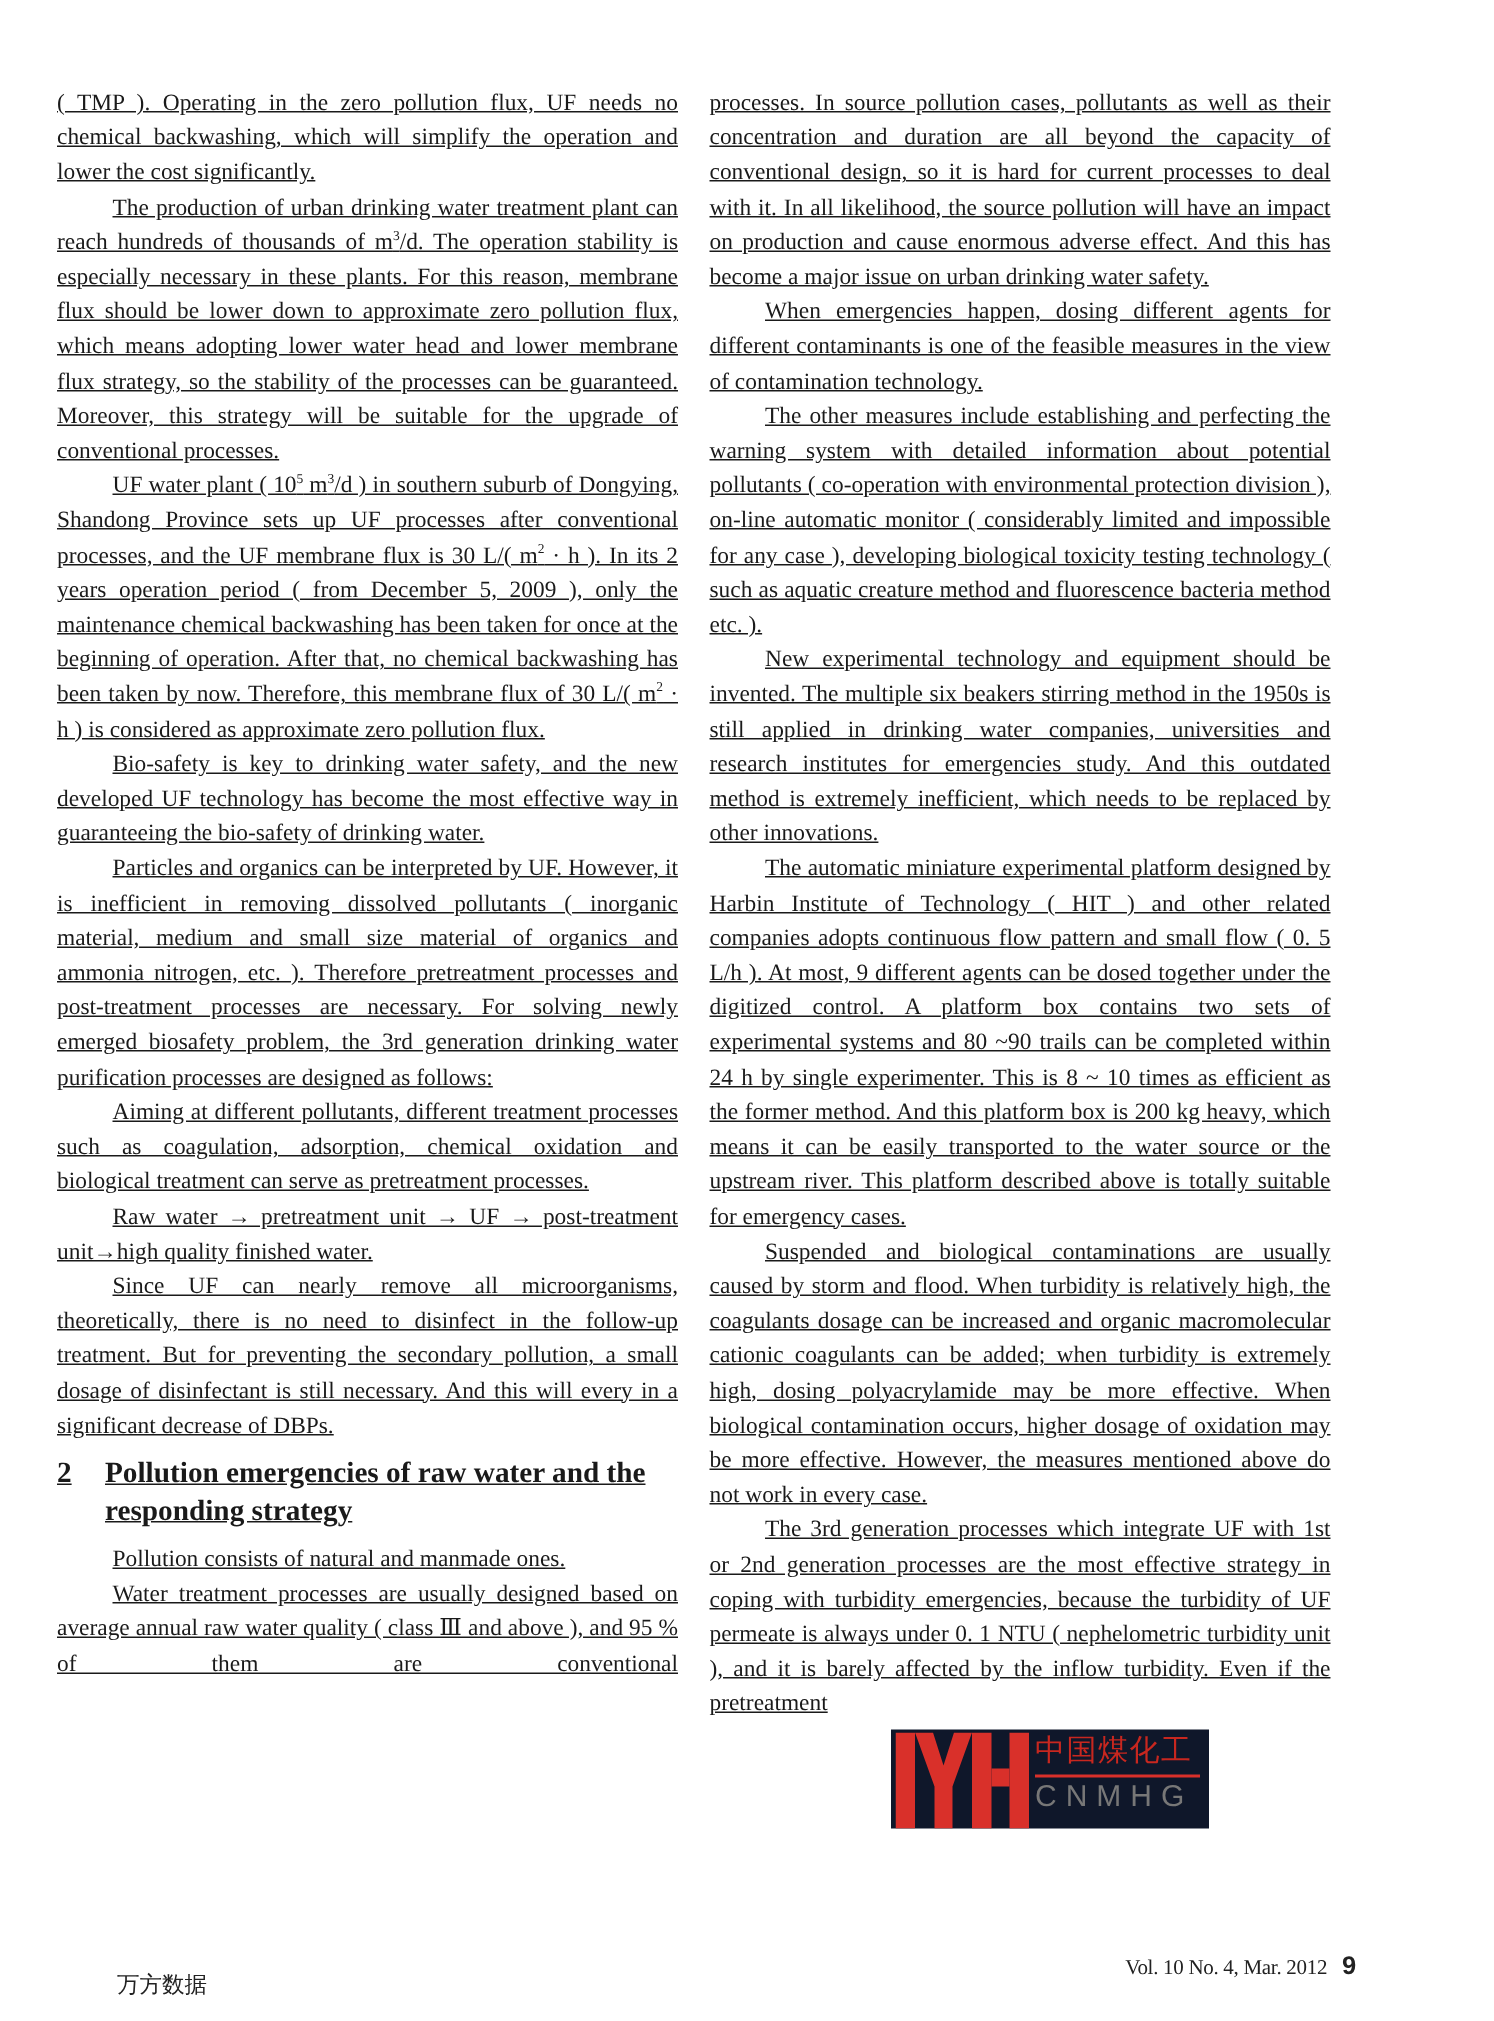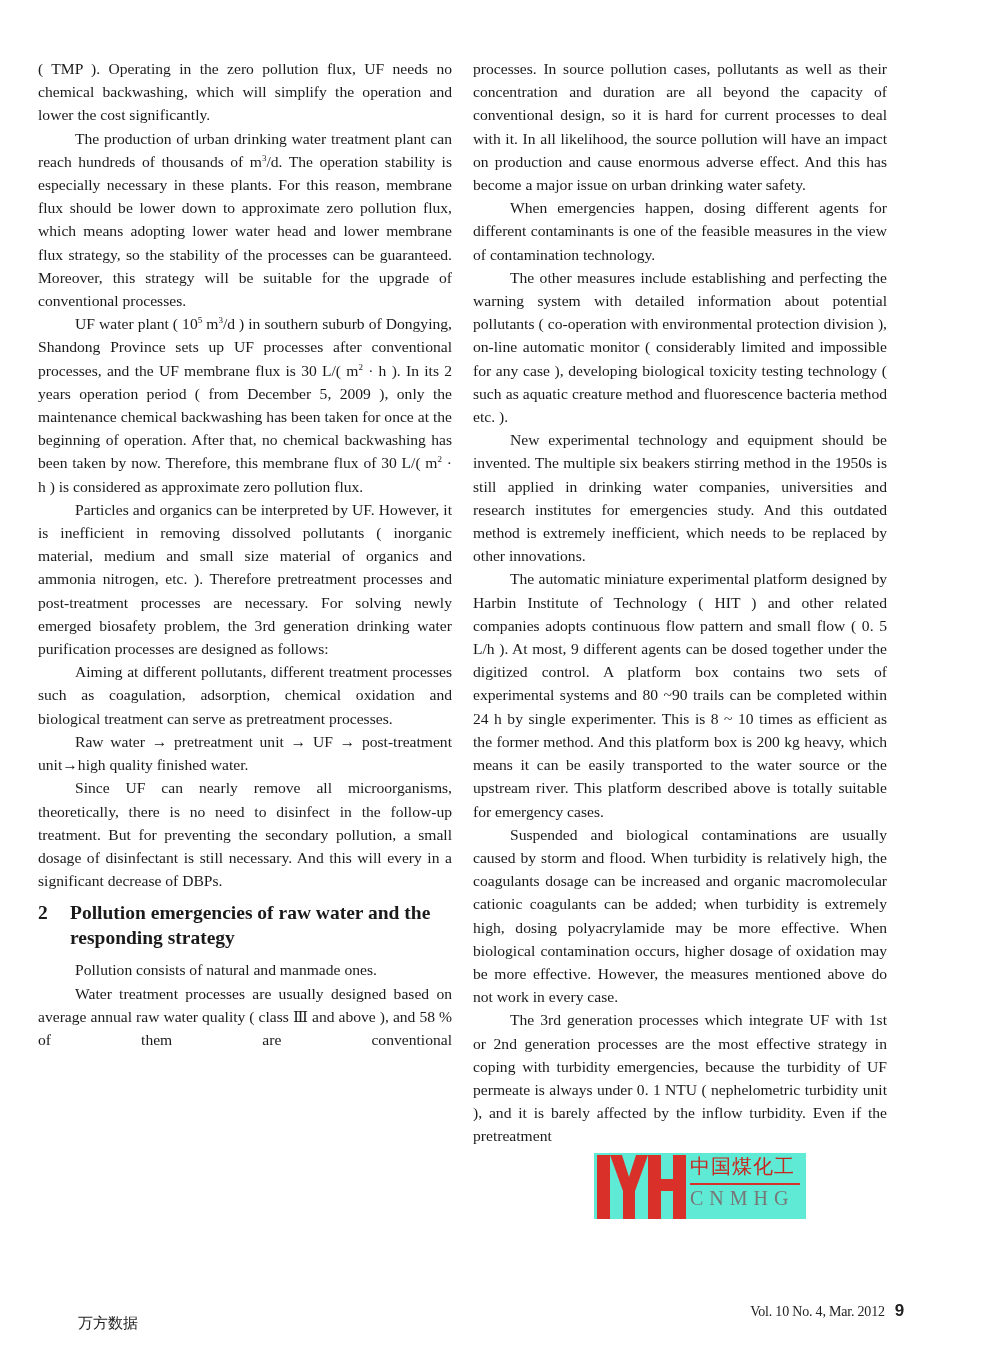--- a/index.html
+++ b/index.html
@@ -1,54 +1,55 @@
 <!DOCTYPE html>
 <html><head>
 <meta charset="utf-8">
 <style>
   html, body { margin: 0; padding: 0; background: #ffffff; }
   body { width: 996px; height: 1347px; position: relative; overflow: hidden; color: #1a1a1a;
          font-family: "Liberation Serif", "DejaVu Serif", serif; }
-  .col { position: absolute; top: 57px; width: 414px; font-size: 15.6px; line-height: 23.2px; }
+  .col { position: absolute; top: 57px; width: 414px; font-size: 15.6px; line-height: 23.2px; text-decoration: underline; }
   .col.left { left: 38px; }
   .col.right { left: 473px; }
   .col p { margin: 0; text-align: justify; text-align-last: auto; }
   .col p.indent { text-indent: 37px; }
   .col p.last-justify { text-align-last: justify; }
   .heading { margin: 8px 0 8px 0; display: flex; font-family: "Liberation Serif", serif; font-weight: bold;
              font-size: 19.5px; line-height: 25px; }
   .heading .num { width: 32px; flex: none; }
   .heading .txt { flex: 1; }
   .footer-left { position: absolute; left: 78px; top: 1300px; font-family: "DejaVu Sans", sans-serif; font-size: 15px; color: #222; margin-top: 14px; }
   .footer-right { position: absolute; right: 92px; top: 1301px; font-family: "Liberation Serif", serif; font-size: 14px; color: #222; letter-spacing: -0.2px; }
   .footer-right .page { font-family: "Liberation Sans", sans-serif; font-size: 17px; margin-left: 10px; font-weight: bold; }
-  .watermark { position: absolute; left: 594px; top: 1153px; width: 212px; height: 66px; background: #5eead4; }
+  .watermark { position: absolute; left: 594px; top: 1153px; width: 212px; height: 66px; background: #0f172a; }
   .wm-logo { position: absolute; left: 3px; top: 2px; }
   .wm-cn { position: absolute; left: 96px; top: 0px; font-family: "DejaVu Sans", sans-serif; font-size: 20px; color: #c8271f; letter-spacing: 1px; }
   .wm-line { position: absolute; left: 96px; top: 30px; width: 110px; height: 2px; background: #d9302a; }
-  .wm-en { position: absolute; left: 96px; top: 34px; font-family: Liberation Serif, serif; font-size: 20px; color: #777; letter-spacing: 6px; }
+  .wm-en { position: absolute; left: 96px; top: 34px; font-family: Liberation Sans, sans-serif; font-size: 20px; color: #777; letter-spacing: 6px; }
   sup { font-size: 9px; line-height: 0; vertical-align: super; }
 </style>
 </head>
 <body>
 
 <div class="col left">
   <p>( TMP ).  Operating in the zero pollution flux,  UF needs no chemical backwashing,  which will simplify the operation and lower the cost significantly.</p>
   <p class="indent"><span>The production of urban drinking water treatment plant can reach hundreds of thousands of m</span><sup>3</sup><span>/d.  The operation stability is especially necessary in these plants.  For this reason,  membrane flux should be lower down to approximate zero pollution flux,  which means adopting lower water head and lower membrane flux strategy,  so the stability of the processes can be guaranteed.  Moreover,  this strategy will be suitable for the upgrade of conventional processes.</span></p>
   <p class="indent"><span>UF water plant ( 10</span><sup>5</sup><span> m</span><sup>3</sup><span>/d )  in southern suburb of Dongying,  Shandong Province sets up UF processes after conventional processes,  and the UF membrane flux is 30  L/( m</span><sup>2</sup><span>  ·  h ).  In its 2  years operation period ( from  December  5,  2009 ),  only  the  maintenance chemical backwashing has been taken for once at the beginning of operation.  After that,  no chemical backwashing has been taken by now.  Therefore,  this membrane flux of 30 L/( m</span><sup>2</sup><span>  ·  h )  is considered as approximate zero pollution flux.</span></p>
+  <p class="indent">Bio-safety is key to drinking water safety,  and the new developed UF technology has become the most effective way in guaranteeing the bio-safety of drinking water.</p>
   <p class="indent">Particles and organics can be interpreted by UF. However,  it is inefficient in removing dissolved pollutants ( inorganic material,  medium and small size material of organics and ammonia nitrogen,  etc. ).  Therefore pretreatment processes and post-treatment processes are necessary.  For solving newly emerged biosafety problem,  the 3rd generation drinking water purification processes are designed as follows:</p>
   <p class="indent">Aiming at different pollutants,  different treatment processes such as coagulation,  adsorption,  chemical oxidation and biological treatment can serve as pretreatment processes.</p>
   <p class="indent">Raw  water → pretreatment  unit → UF → post-treatment unit→high quality finished water.</p>
   <p class="indent">Since UF can nearly remove all microorganisms, theoretically,  there is no need to disinfect in the follow-up treatment.  But for preventing the secondary pollution,  a small dosage of disinfectant is still necessary. And this will every in a significant decrease of DBPs.</p>
   <div class="heading">
     <span class="num">2</span>
     <span class="txt">Pollution emergencies of raw water and the responding strategy</span>
   </div>
   <p class="indent">Pollution consists of natural and manmade ones.</p>
-  <p class="indent last-justify">Water treatment processes are usually designed based on average annual raw water quality ( class Ⅲ and above ),  and 58  %  of them are conventional</p>
+  <p class="indent last-justify">Water treatment processes are usually designed based on average annual raw water quality ( class Ⅲ and above ),  and 95  %  of them are conventional</p>
 </div>
 
 <div class="col right">
   <p>processes.  In source pollution cases,  pollutants as well as their concentration and duration are all beyond the capacity of conventional design,  so it is hard for current processes to deal with it.  In all likelihood,  the source pollution will have an impact on production and cause enormous adverse effect.  And this has become a major issue on urban drinking water safety.</p>
   <p class="indent">When  emergencies  happen,  dosing  different agents for different contaminants is one of the feasible measures in the view of contamination technology.</p>
   <p class="indent">The other measures include establishing and perfecting the warning system with detailed information about potential pollutants ( co-operation with environmental protection division ),  on-line automatic monitor ( considerably limited and impossible for any case ), developing biological toxicity testing technology ( such as aquatic creature method and fluorescence bacteria method etc. ).</p>
   <p class="indent">New  experimental  technology  and  equipment should be invented.  The multiple six beakers stirring method in the 1950s is still applied in drinking water companies,  universities  and  research  institutes  for emergencies study.  And this outdated method is extremely inefficient,  which needs to be replaced by other innovations.</p>
   <p class="indent">The automatic miniature experimental platform designed by Harbin Institute of Technology ( HIT ) and other related companies adopts continuous flow pattern and small flow ( 0. 5 L/h ).  At most,  9 different agents can be dosed together under the digitized control.  A platform box contains two sets of experimental systems and 80 ~90 trails can be completed within 24 h by single experimenter.  This is 8 ~ 10 times as efficient as the former method.  And this platform box is 200 kg heavy,  which means it can be easily transported to the water source or the upstream river.  This platform described above is totally suitable for emergency cases.</p>
   <p class="indent">Suspended and biological contaminations are usually caused by storm and flood.  When turbidity is relatively high,  the coagulants dosage can be increased and organic macromolecular cationic coagulants can be added;  when turbidity is extremely high,  dosing polyacrylamide may be more effective.  When biological contamination occurs,  higher dosage of oxidation may be more effective.  However,  the measures mentioned above do not work in every case.</p>
   <p class="indent last-justify">The 3rd generation processes which integrate UF with 1st or 2nd generation processes are the most effective strategy in coping with turbidity emergencies,  because the turbidity of UF permeate is always under 0. 1  NTU ( nephelometric  turbidity  unit ),  and  it  is  barely affected by the inflow turbidity.  Even if the pretreatment</p>

